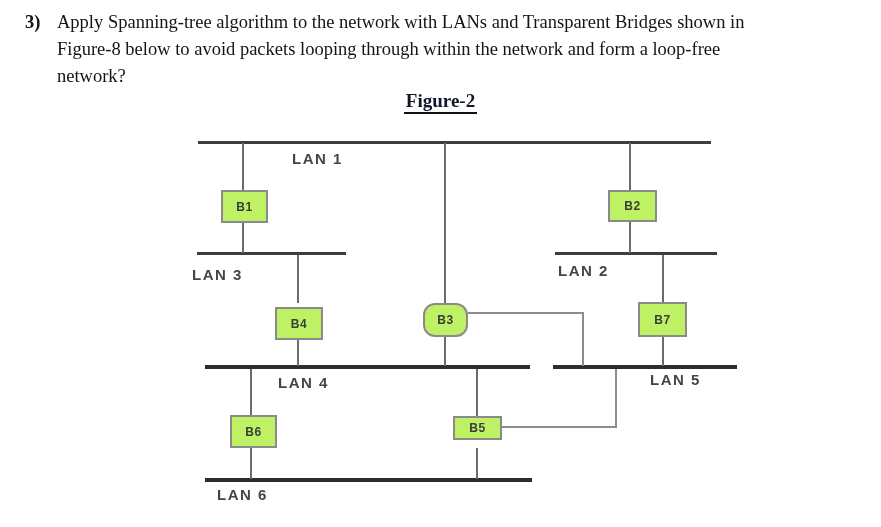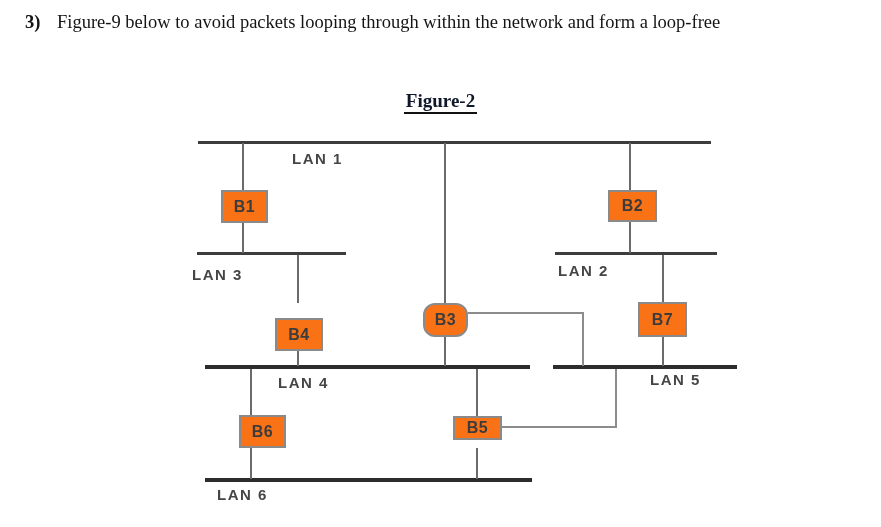--- a/index.html
+++ b/index.html
@@ -21,23 +21,23 @@
                    border-bottom:2.5px solid #111; padding:0 2px 1px 2px; }
 
   
   .fig { position:absolute; top:0; left:0; width:881px; height:527px;
          filter:blur(0.3px); }
   .hline { position:absolute; height:3px; background:#3d3d3d; }
   .thick { height:4px; background:#2c2c2c; }
   .vline { position:absolute; width:2px; background:#6b6b6b; }
   .elb   { background:#8c8c8c; }
   .ehline{ position:absolute; height:2px; background:#8c8c8c; }
-  .bbox  { position:absolute; border:2px solid #8a8a8a; background:#f97316;
+  .bbox  { position:absolute; border:2px solid #8a8a8a; background:#bef264;
            display:flex; align-items:center; justify-content:center;
-           font-family:"Liberation Sans", sans-serif; font-size:16px;
+           font-family:"Liberation Sans", sans-serif; font-size:12px;
            font-weight:700; color:#3c3c3c; letter-spacing:0.5px; }
   .lanlab{ position:absolute; font-family:"Liberation Sans", sans-serif;
            font-size:15px; font-weight:600; color:#454545;
            letter-spacing:1.5px; white-space:nowrap; }
 
   
   .l-lan1 { left:198px; top:141px; width:513px; }
   .l-lan3 { left:197px; top:252px; width:149px; }
   .l-lan2 { left:555px; top:252px; width:162px; }
   .l-lan4 { left:205px; top:365px; width:325px; }
@@ -63,43 +63,45 @@
   
   .e-b3h { left:468px; top:312px; width:116px; }
   .e-b3v { left:582px; top:312px; height:54px; }
   .e-b5h { left:502px; top:426px; width:115px; }
   .e-b5v { left:615px; top:369px; height:59px; }
 
   
   .p-b1 { left:221px; top:190px; width:47px; height:33px; }
   .p-b2 { left:608px; top:190px; width:49px; height:32px; }
   .p-b3 { left:423px; top:303px; width:45px; height:34px;border-radius:12px; }
-  .p-b4 { left:275px; top:318px; width:48px; height:33px; }
+  .p-b4 { left:275px; top:307px; width:48px; height:33px; }
   .p-b7 { left:638px; top:302px; width:49px; height:35px; }
-  .p-b6 { left:239px; top:415px; width:47px; height:33px;text-align:right; }
+  .p-b6 { left:230px; top:415px; width:47px; height:33px;text-align:right; }
   .p-b5 { left:453px; top:416px; width:49px; height:24px; }
 
   
   .t-lan1 { left:292px; top:150px; }
   .t-lan3 { left:192px; top:266px; }
   .t-lan2 { left:558px; top:262px; }
   .t-lan4 { left:278px; top:374px; }
   .t-lan5 { left:650px; top:371px; }
   .t-lan6 { left:217px; top:486px; }
 </style>
 </head>
 <body>
 
 <div class="page">
 
   <div class="question">
     <div class="qrow">
       <span class="qnum">3)</span>
       <div class="qlines">
-        <div class="qline">Figure-9 below to avoid packets looping through within the network and form a loop-free</div>
+        <div class="qline">Apply Spanning-tree algorithm to the network with LANs and Transparent Bridges shown in</div>
+        <div class="qline">Figure-8 below to avoid packets looping through within the network and form a loop-free</div>
+        <div class="qline">network?</div>
       </div>
     </div>
   </div>
 
   <div class="figtitle">
     <span>Figure-2</span>
   </div>
 
   <div class="fig">
 

